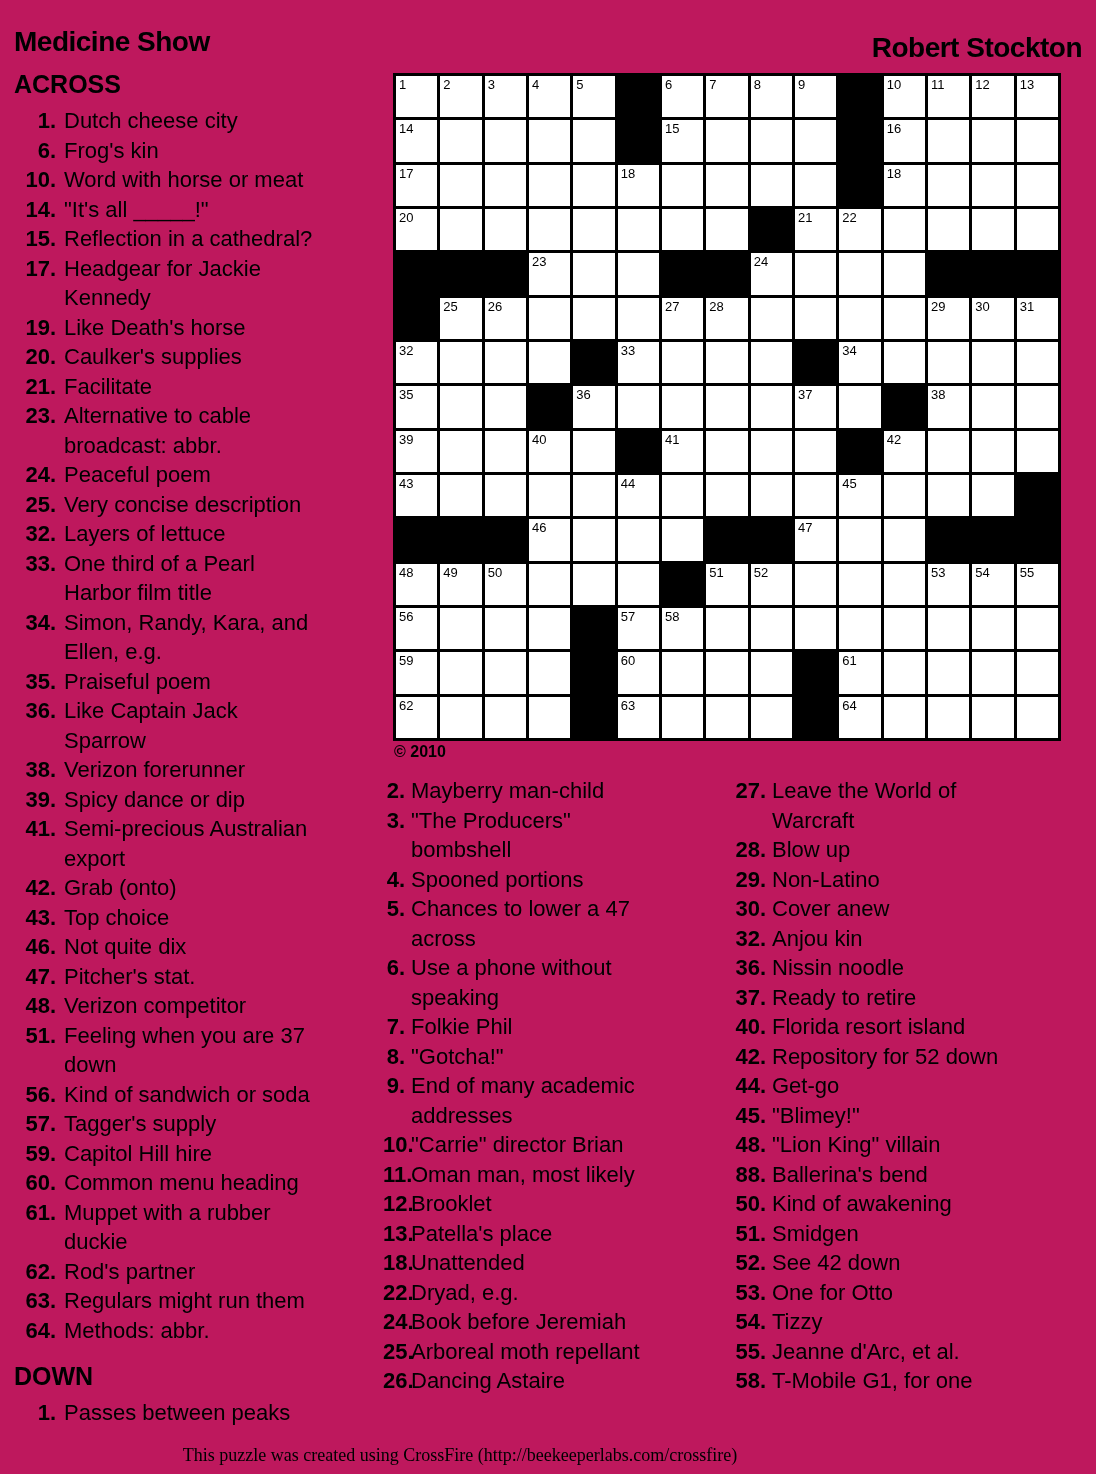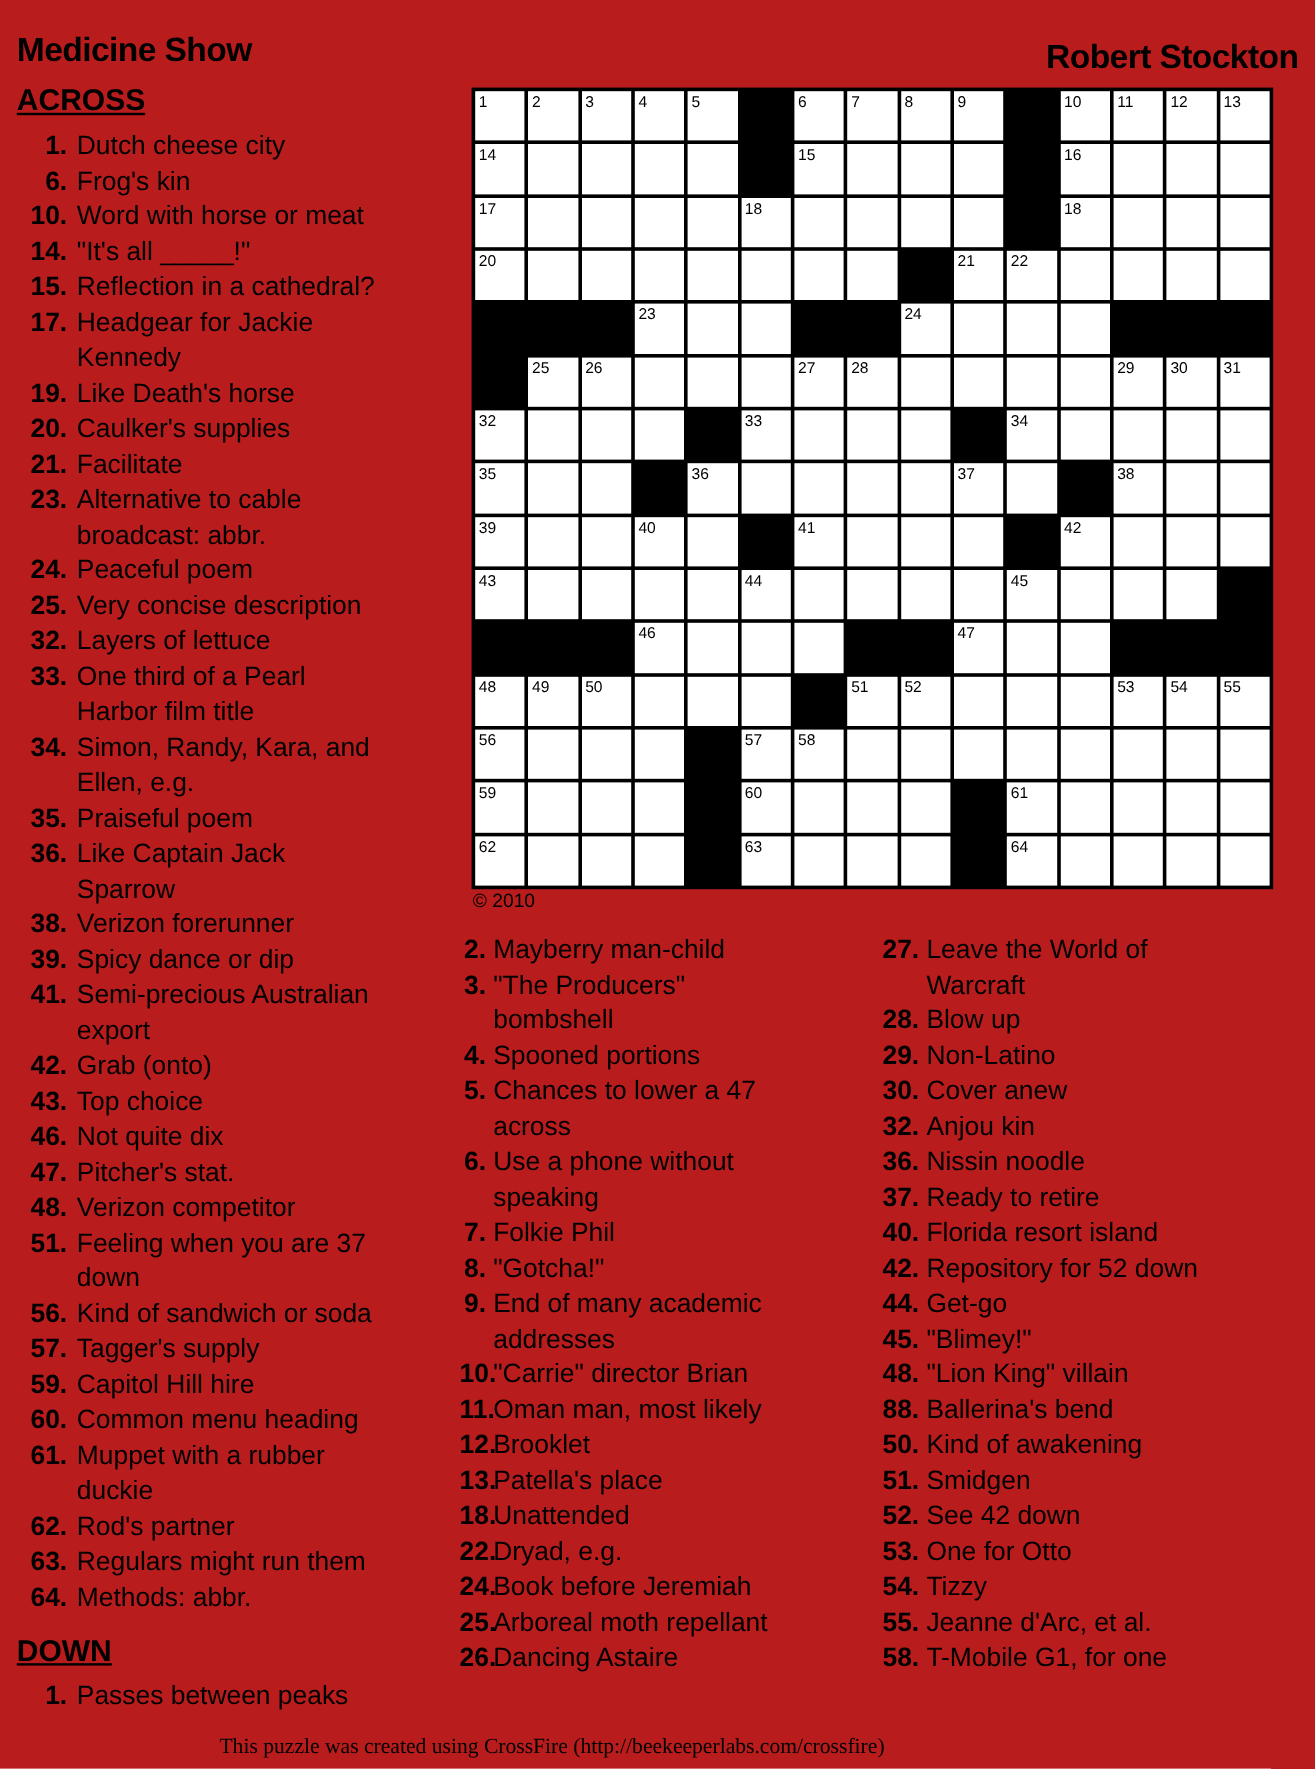--- a/index.html
+++ b/index.html
@@ -1,20 +1,20 @@
 <!DOCTYPE html>
 <html><head>
 <meta charset="utf-8">
 <style>
   html, body { margin: 0; padding: 0; background: #fff; }
   .page {
     position: relative;
     width: 1096px;
     height: 1474px;
-    background: #b91c1c;
+    background: #be185d;
     color: #000;
     font-family: "Liberation Sans", sans-serif;
     overflow: hidden;
   }
   .title {
     position: absolute; left: 14px; top: 26px;
     font-size: 28px; font-weight: bold; letter-spacing: -0.5px;
   }
   .author {
     position: absolute; right: 14px; top: 20px;
@@ -32,27 +32,27 @@
     padding: 3px;
   }
   .cell { background: #fff; position: relative; }
   .cell.black { background: #000; }
   .cnum {
     position: absolute; top: 1px; left: 3px;
     font-size: 13px; line-height: 15px; color: #000;
   }
   .copyright {
     position: absolute; left: 394px; top: 743px;
-    font-size: 16px; font-weight: normal;
+    font-size: 16px; font-weight: bold;
   }
   .col { position: absolute; }
   .col-left  { left: 14px;  top: 70px;  width: 340px; }
   .col-mid   { left: 383px; top: 776px; width: 300px; }
   .col-right { left: 732px; top: 776px; width: 300px; }
-  .heading { font-size: 25px; font-weight: bold; margin: 0 0 7px 0; text-decoration: underline; }
+  .heading { font-size: 25px; font-weight: bold; margin: 0 0 7px 0; }
   .down-heading { margin-top: 17px; }
   .clue { display: flex; align-items: flex-start; font-size: 22px; line-height: 29.5px; }
   .clue .cnumb { font-weight: bold; text-align: right; flex: none; }
   .clue .ctext { display: block; }
   .col-left  .cnumb { width: 42px; margin-right: 8px; }
   .col-left  .ctext { width: 260px; }
   .col-mid   .cnumb { width: 22px; margin-right: 6px; }
   .col-mid   .ctext { width: 240px; }
   .col-right .cnumb { width: 34px; margin-right: 6px; }
   .col-right .ctext { width: 228px; }

